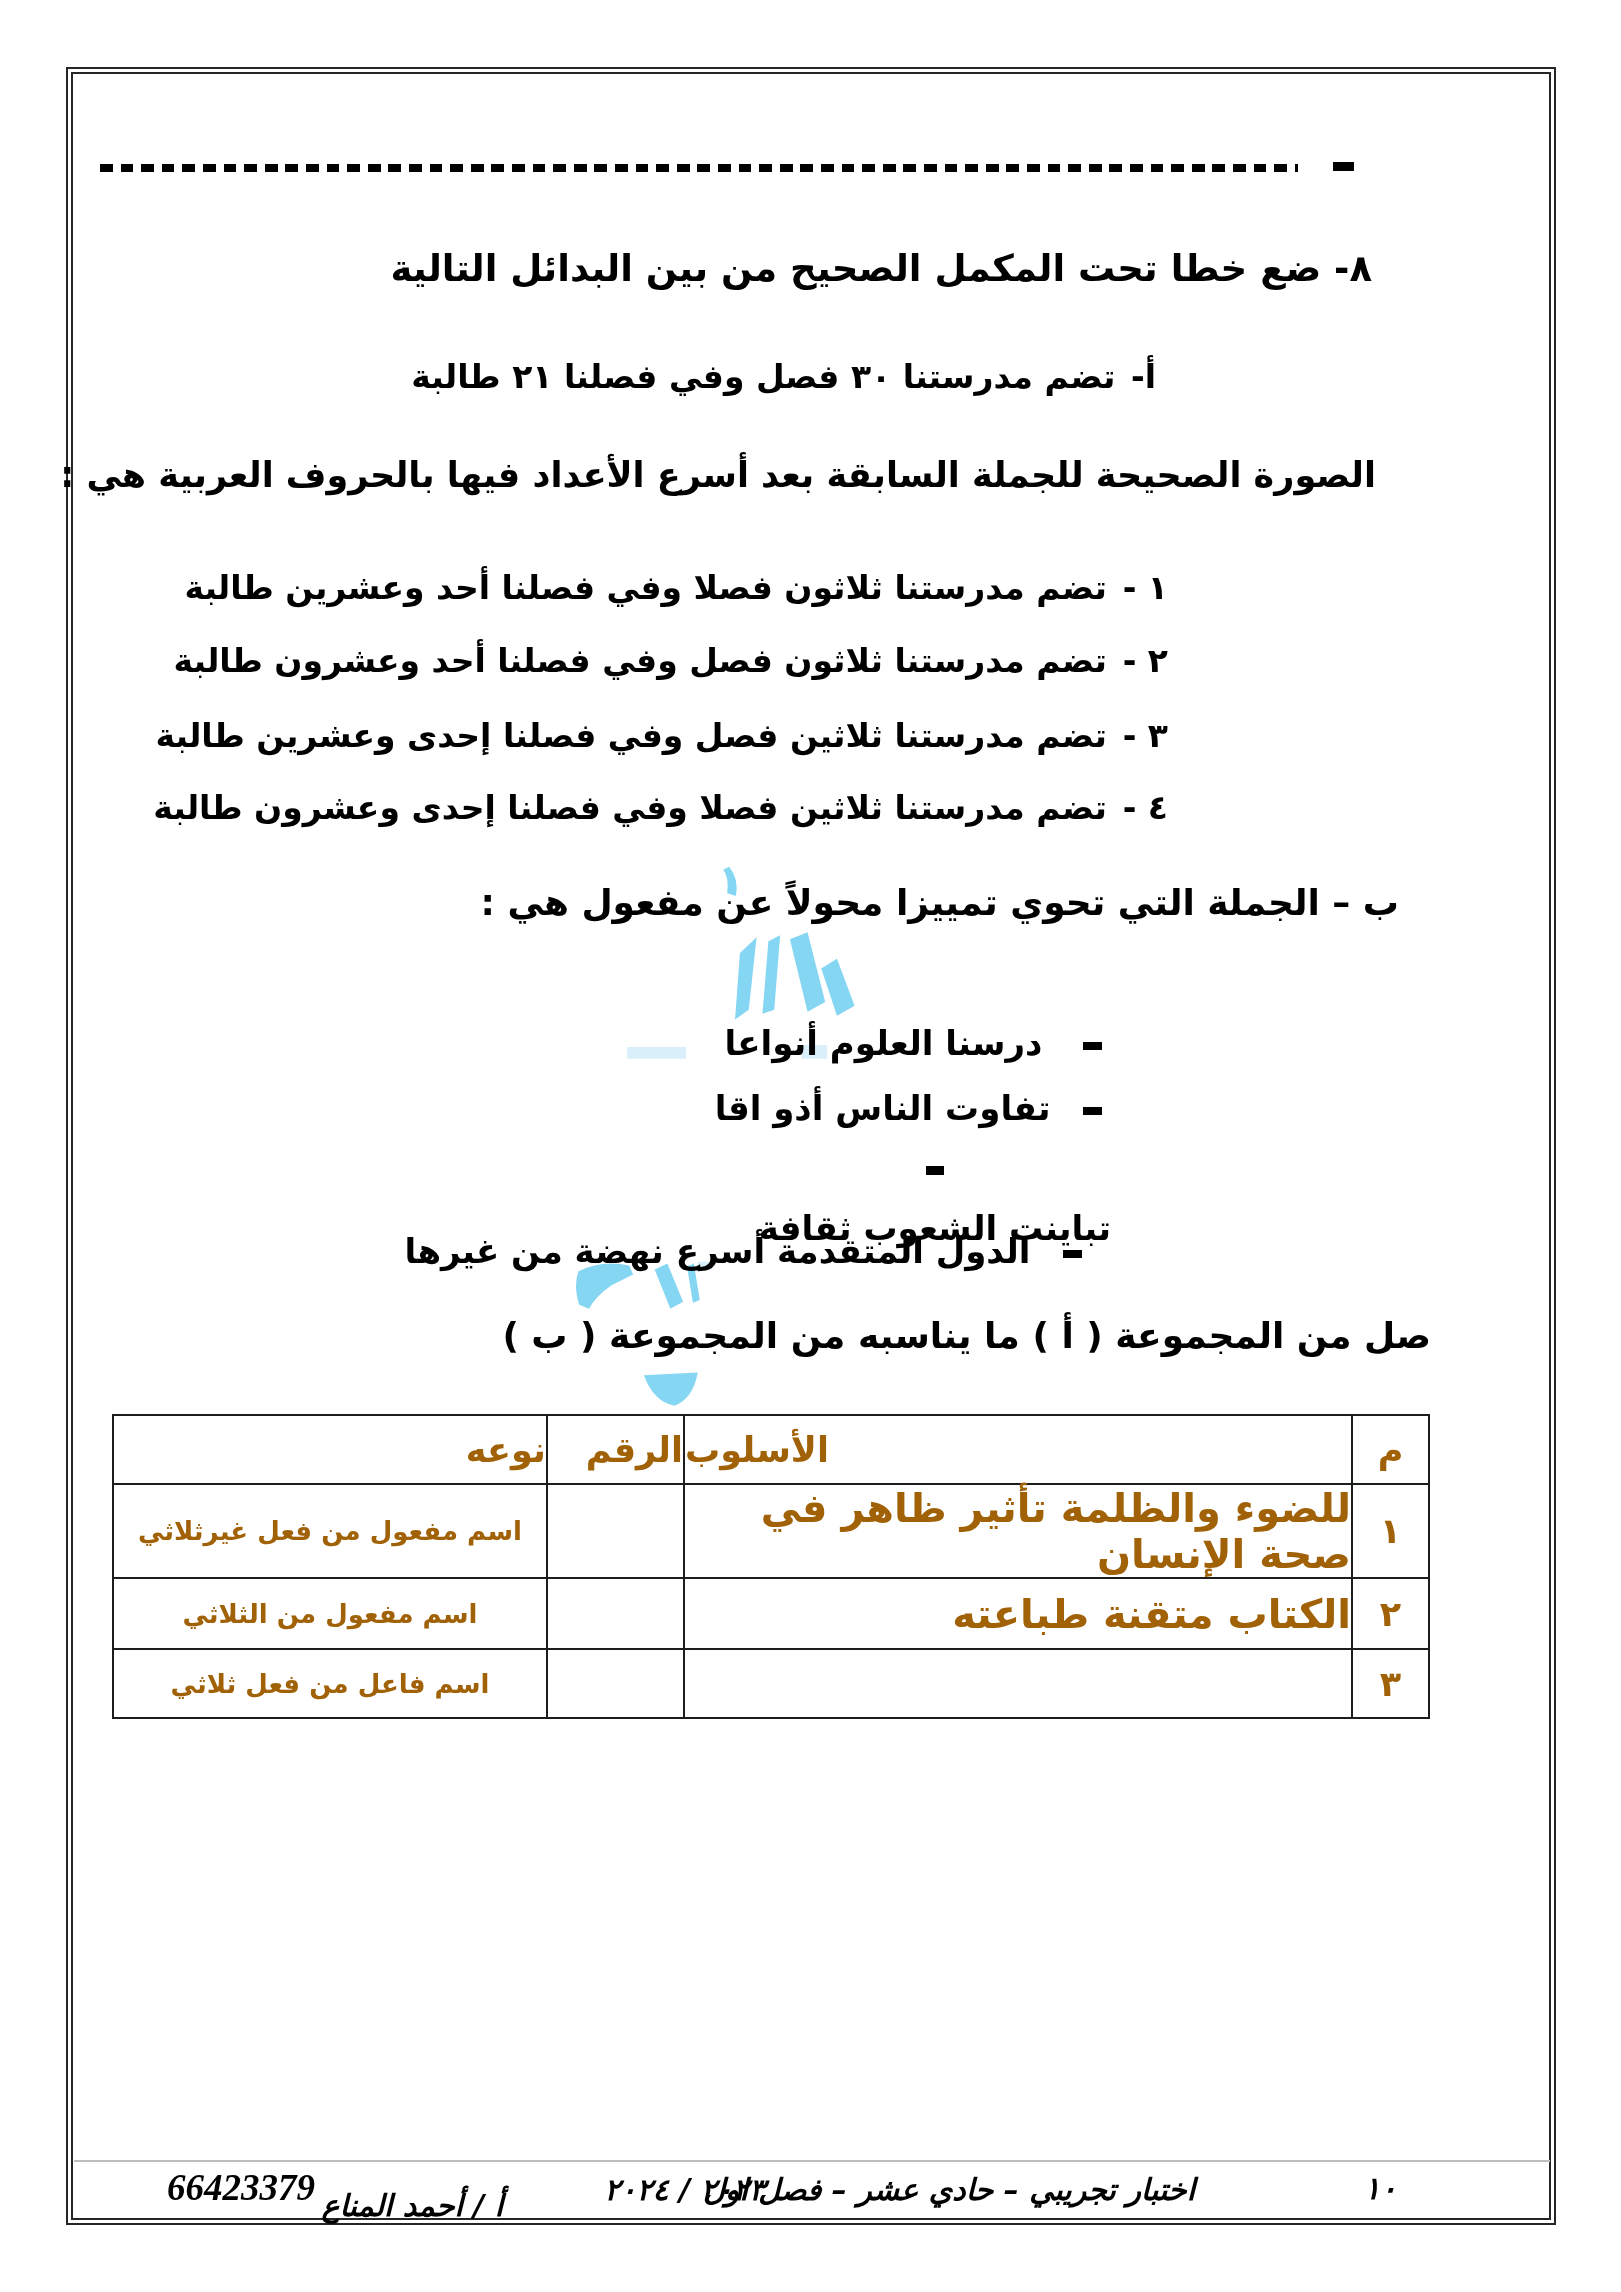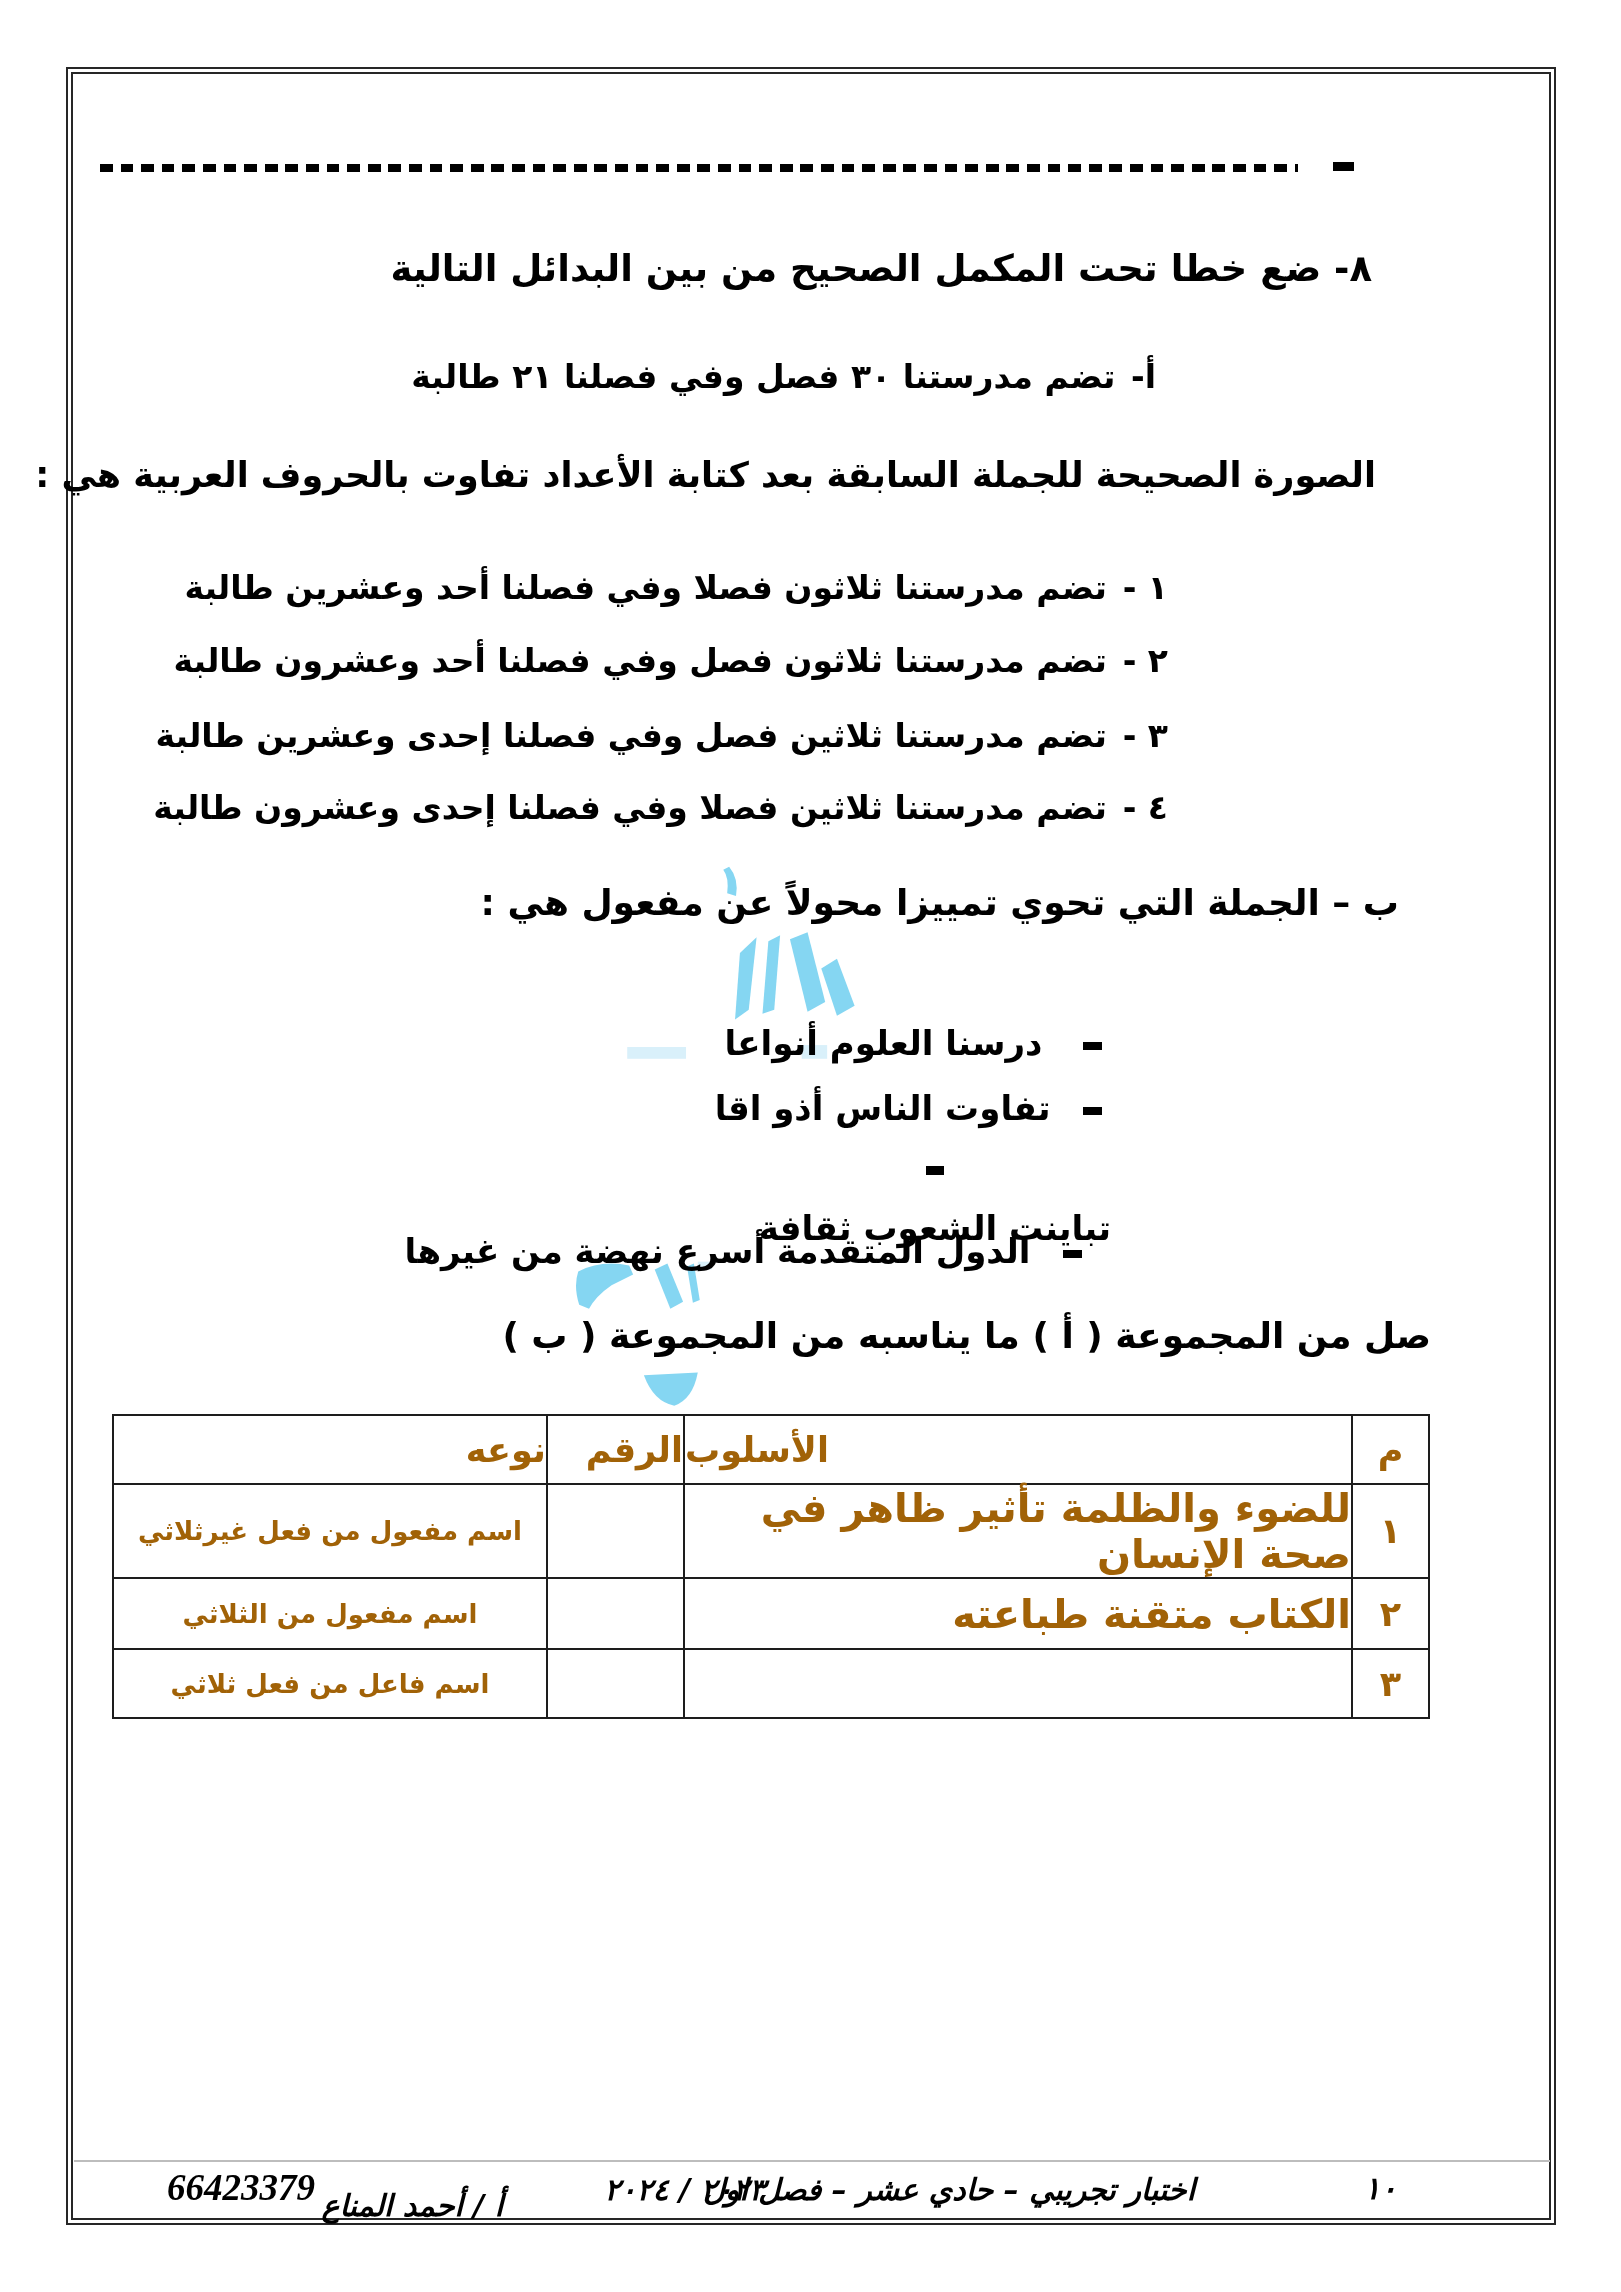--- a/index.html
+++ b/index.html
@@ -113,21 +113,21 @@
 <div class="dotted-line"></div>
 <div class="dash-mark"></div>
 
 <div class="abs txt q8-header">٨- ضع خطا تحت المكمل الصحيح من بين البدائل التالية</div>
 
 <div class="abs opt parta-sentence">
   <span class="txt">أ-</span>
   <span class="txt">تضم مدرستنا ٣٠ فصل وفي فصلنا ٢١ طالبة</span>
 </div>
 
-<div class="abs txt parta-prompt">الصورة الصحيحة للجملة السابقة بعد كتابة الأعداد تفاوت بالحروف العربية هي :</div>
+<div class="abs txt parta-prompt">الصورة الصحيحة للجملة السابقة بعد أسرع الأعداد فيها بالحروف العربية هي :</div>
 
 <div class="abs opt opt1">
   <span class="txt">١ -</span>
   <span class="txt">تضم مدرستنا ثلاثون فصلا وفي فصلنا أحد وعشرين طالبة</span>
 </div>
 <div class="abs opt opt2">
   <span class="txt">٢ -</span>
   <span class="txt">تضم مدرستنا ثلاثون فصل وفي فصلنا أحد وعشرون طالبة</span>
 </div>
 <div class="abs opt opt3">

